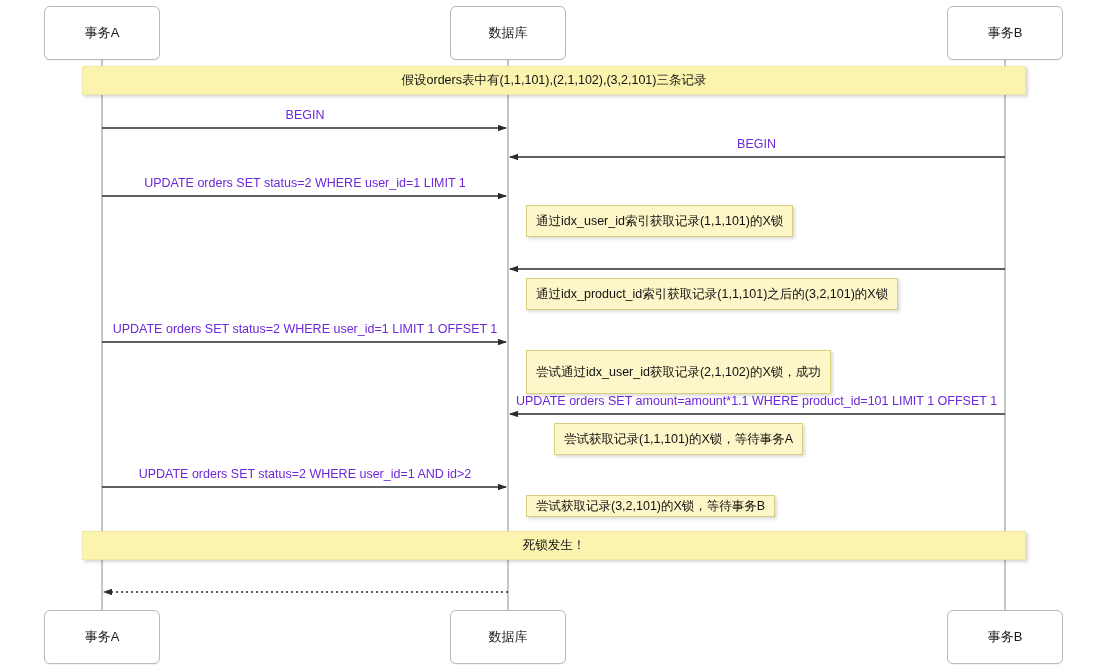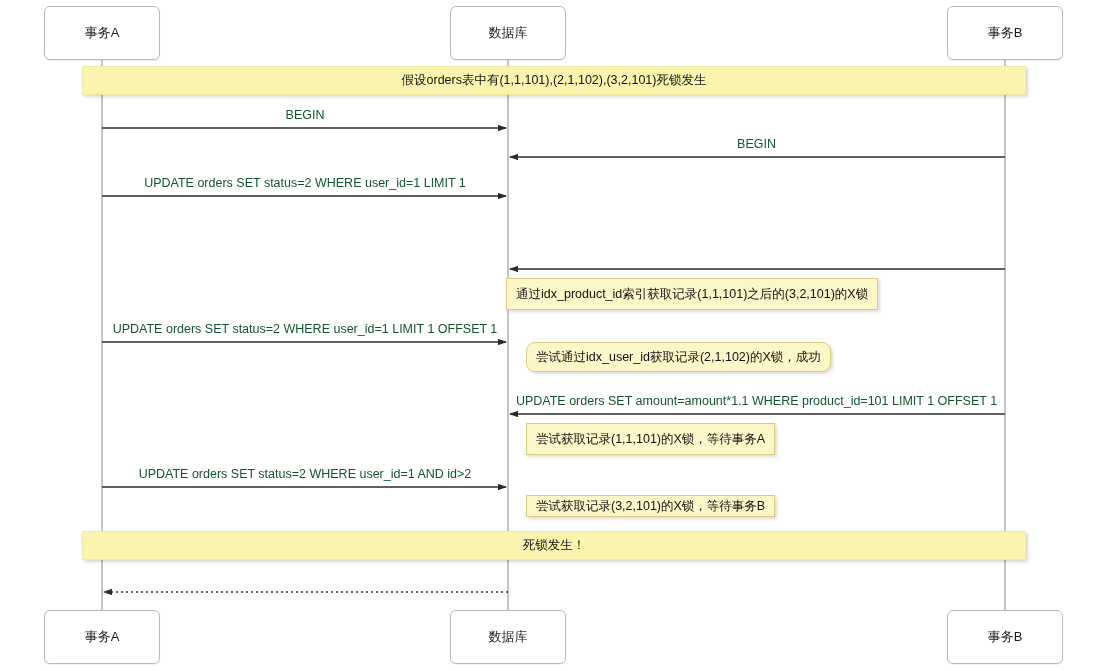--- a/index.html
+++ b/index.html
@@ -72,21 +72,21 @@
     font-size: 12.5px;
     color: #111111;
     white-space: nowrap;
     box-shadow: 2px 2px 3px rgba(0,0,0,0.14);
   }
 
   
   .msg-label {
     position: absolute;
     font-size: 12.5px;
-    color: #14532d;
+    color: #6d28d9;
     white-space: nowrap;
     transform: translateX(-50%);
     text-align: center;
   }
 </style>
 </head>
 <body>
 
 <div id="diagram">
 
@@ -126,38 +126,41 @@
       <div class="participant" style="left: 444px; top: 610px; width: 116px; height: 54px;">
         <span>数据库</span>
       </div>
       <div class="participant" style="left: 941px; top: 6px; width: 116px; height: 54px;">
         <span>事务B</span>
       </div>
       <div class="participant" style="left: 941px; top: 610px; width: 116px; height: 54px;">
         <span>事务B</span>
       </div>
       <div class="banner" style="left: 76px; top: 66px; width: 944px; height: 29px;">
-        <span>假设orders表中有(1,1,101),(2,1,102),(3,2,101)死锁发生</span>
+        <span>假设orders表中有(1,1,101),(2,1,102),(3,2,101)三条记录</span>
       </div>
       <div class="banner" style="left: 76px; top: 531px; width: 944px; height: 29px; align-items: center;">
         <span>死锁发生！</span>
       </div>
       <div class="msg-label" style="left: 299px; top: 108px;">BEGIN</div>
       <div class="msg-label" style="left: 750.5px; top: 137px;">BEGIN</div>
       <div class="msg-label" style="left: 299px; top: 176px; text-align: right;">UPDATE orders SET status=2 WHERE user_id=1 LIMIT 1</div>
       <div class="msg-label" style="left: 299px; top: 322px;">UPDATE orders SET status=2 WHERE user_id=1 LIMIT 1 OFFSET 1</div>
       <div class="msg-label" style="left: 750.5px; top: 394px;">UPDATE orders SET amount=amount*1.1 WHERE product_id=101 LIMIT 1 OFFSET 1</div>
       <div class="msg-label" style="left: 299px; top: 467px;">UPDATE orders SET status=2 WHERE user_id=1 AND id&gt;2</div>
-      <div class="note" style="left: 500px; top: 278px; height: 32px;">
+      <div class="note" style="left: 520px; top: 205px; height: 32px;">
+        <span>通过idx_user_id索引获取记录(1,1,101)的X锁</span>
+      </div>
+      <div class="note" style="left: 520px; top: 278px; height: 32px;">
         <span>通过idx_product_id索引获取记录(1,1,101)之后的(3,2,101)的X锁</span>
       </div>
-      <div class="note" style="left: 520px; top: 342px; height: 30px; border-radius: 9px;">
+      <div class="note" style="left: 520px; top: 350px; height: 44px;">
         <span>尝试通过idx_user_id获取记录(2,1,102)的X锁，成功</span>
       </div>
-      <div class="note" style="left: 520px; top: 423px; height: 32px;">
+      <div class="note" style="left: 548px; top: 423px; height: 32px;">
         <span>尝试获取记录(1,1,101)的X锁，等待事务A</span>
       </div>
       <div class="note" style="left: 520px; top: 495px; height: 22px;">
         <span>尝试获取记录(3,2,101)的X锁，等待事务B</span>
       </div>
     </div>
 
 </div>
 
 </body></html>

